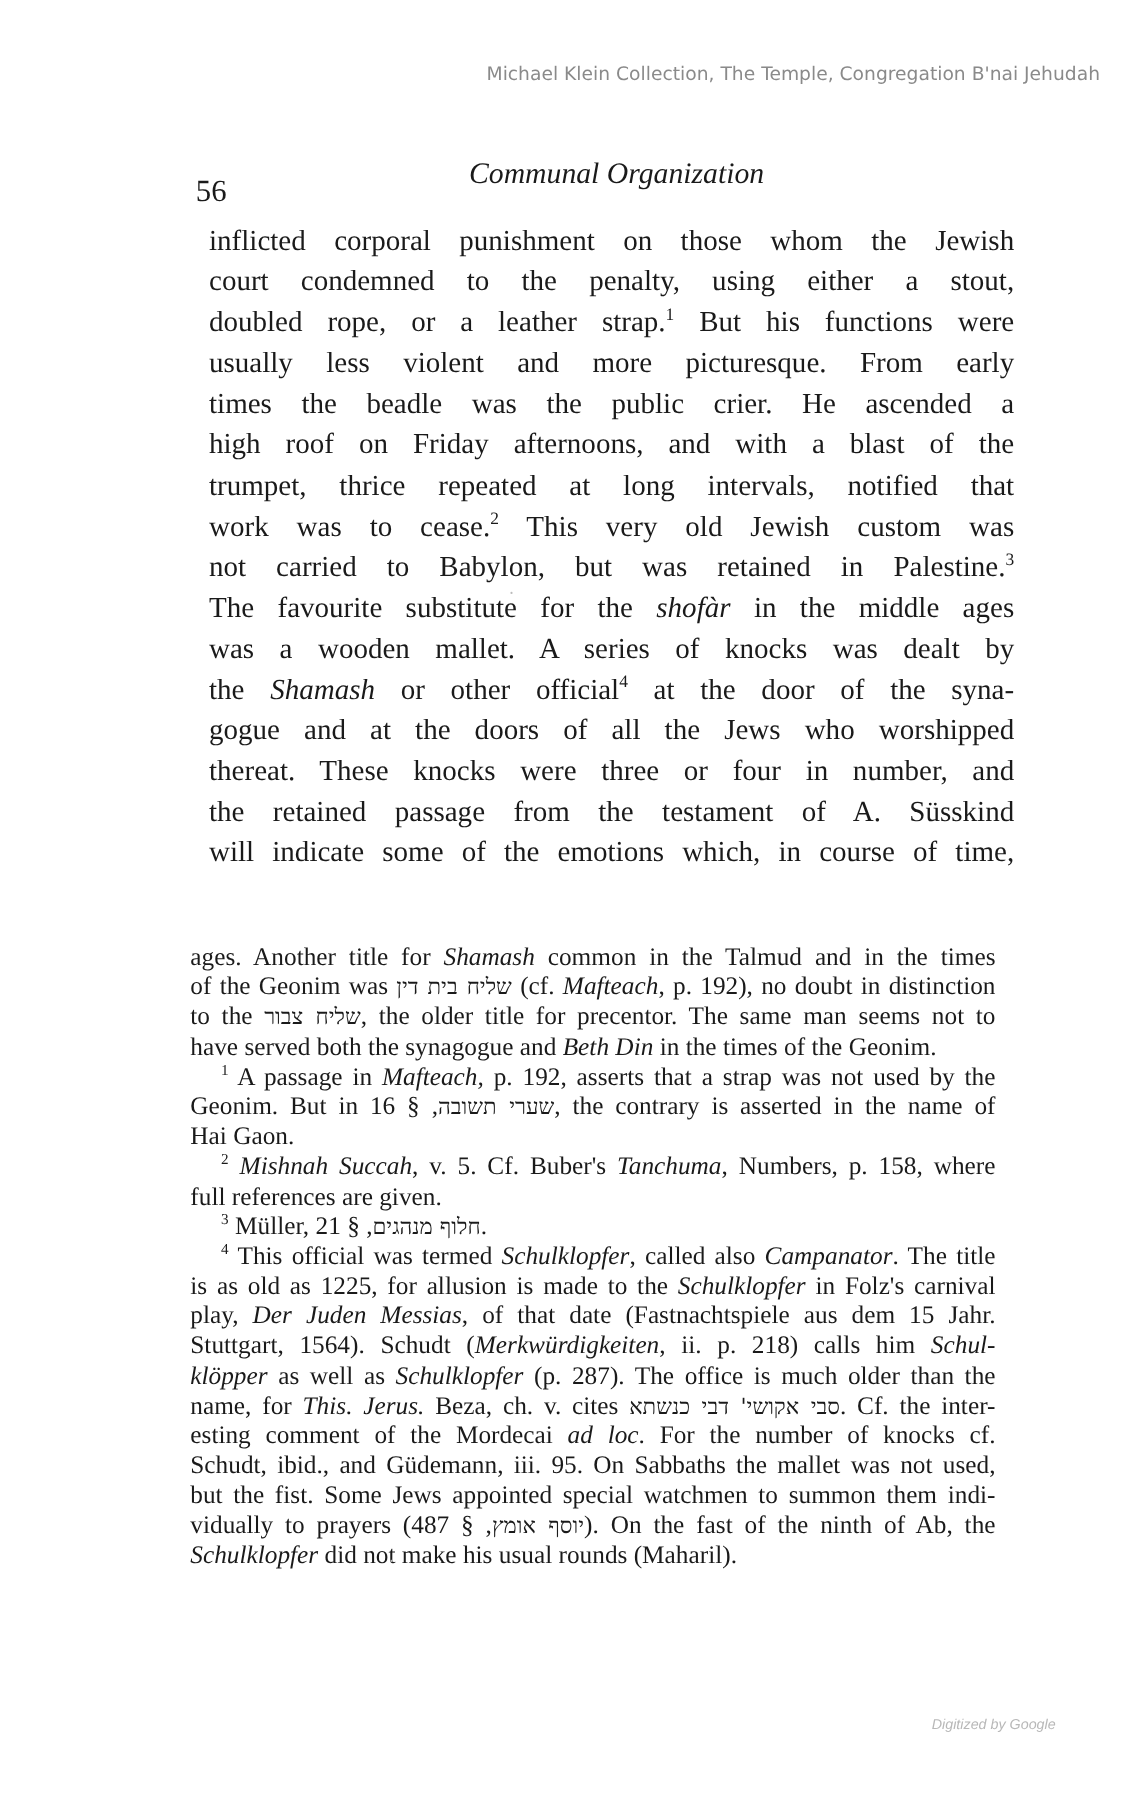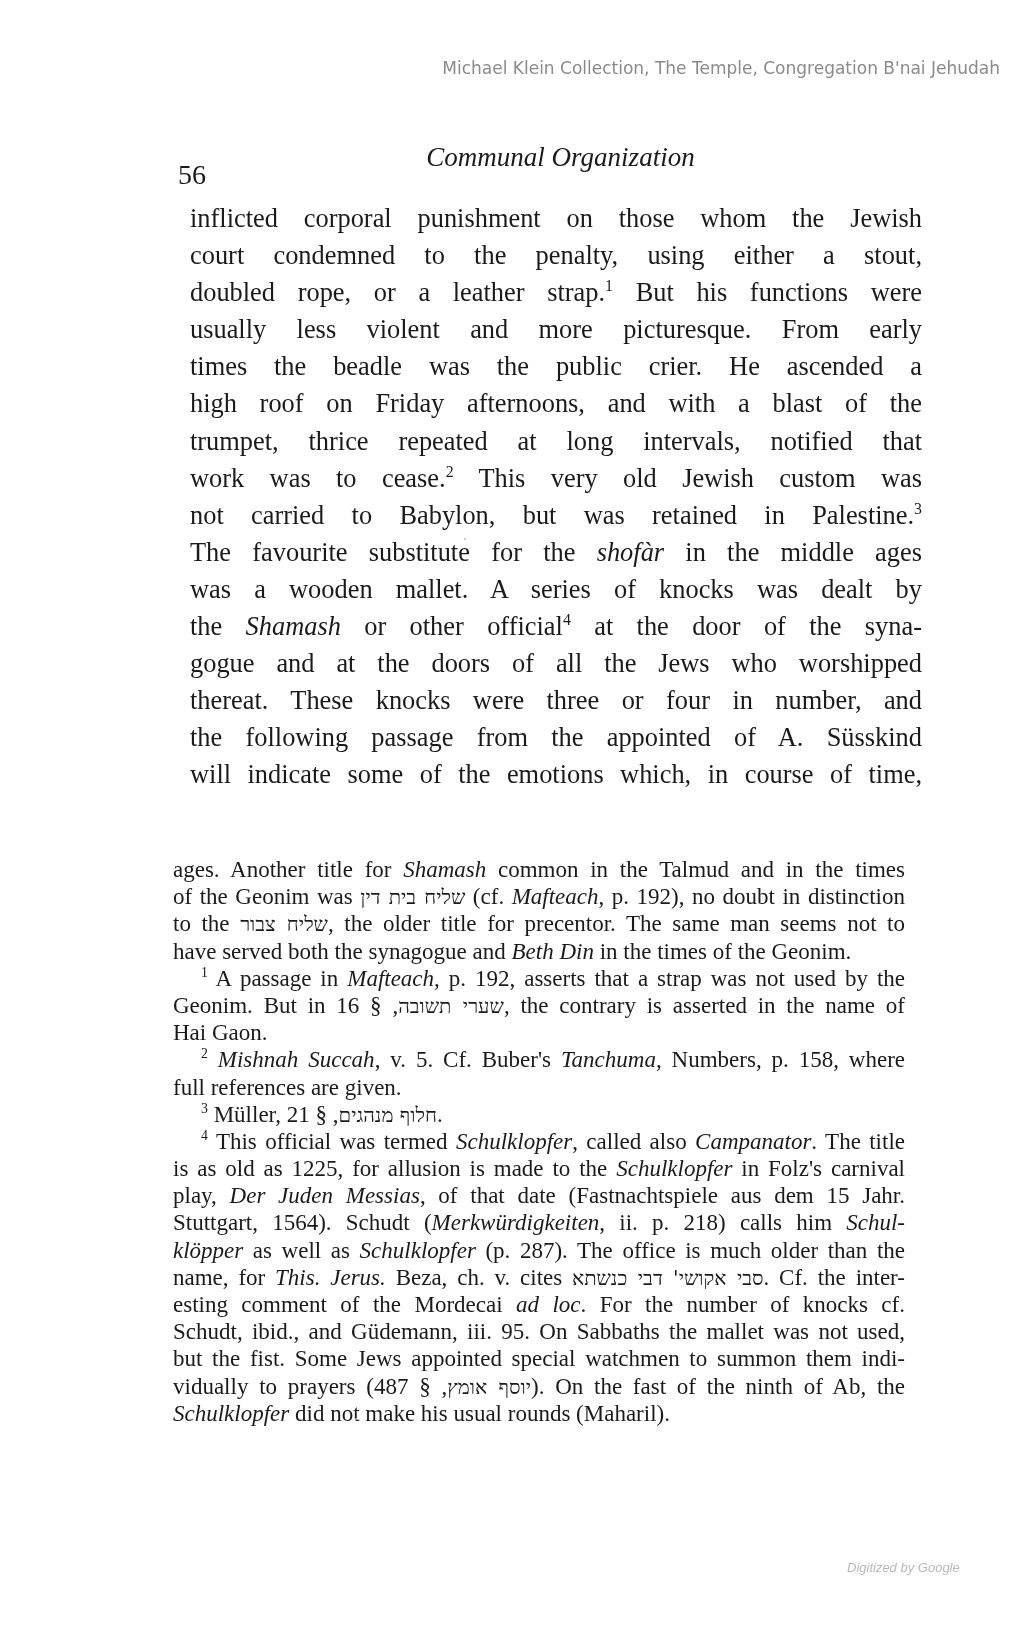--- a/index.html
+++ b/index.html
@@ -38,21 +38,21 @@
     <span class="line"><span>times the beadle was the public crier.  He ascended a</span></span>
     <span class="line"><span>high roof on Friday afternoons, and with a blast of the</span></span>
     <span class="line"><span>trumpet, thrice repeated at long intervals, notified that</span></span>
     <span class="line"><span>work was to cease.</span><sup>2</sup><span>  This very old Jewish custom was</span></span>
     <span class="line"><span>not carried to Babylon, but was retained in Palestine.</span><sup>3</sup></span>
     <span class="line"><span>The favourite substitute for the </span><i>shofàr</i><span> in the middle ages</span></span>
     <span class="line"><span>was a wooden mallet.  A series of knocks was dealt by</span></span>
     <span class="line"><span>the </span><i>Shamash</i><span> or other official</span><sup>4</sup><span> at the door of the syna-</span></span>
     <span class="line"><span>gogue and at the doors of all the Jews who worshipped</span></span>
     <span class="line"><span>thereat.  These knocks were three or four in number, and</span></span>
-    <span class="line"><span>the following passage from the appointed of A. Süsskind</span></span>
+    <span class="line"><span>the retained passage from the testament of A. Süsskind</span></span>
     <span class="line"><span>will indicate some of the emotions which, in course of time,</span></span>
   </div>
 
 <div class="footnotes" id="footnotes">
     <span class="fn-line"><span>ages.  Another title for </span><i>Shamash</i><span> common in the Talmud and in the times</span></span>
     <span class="fn-line"><span>of the Geonim was </span><span class="heb">שליח בית דין</span><span> (cf. </span><i>Mafteach</i><span>, p. 192), no doubt in distinction</span></span>
     <span class="fn-line"><span>to the </span><span class="heb">שליח צבור</span><span>, the older title for precentor.  The same man seems not to</span></span>
     <span class="fn-line short"><span>have served both the synagogue and </span><i>Beth Din</i><span> in the times of the Geonim.</span></span>
     <span class="fn-line indent"><sup>1</sup><span> A passage in </span><i>Mafteach,</i><span> p. 192, asserts that a strap was not used by the</span></span>
     <span class="fn-line"><span>Geonim.  But in </span><span class="heb">שערי תשובה</span><span>, § 16, the contrary is asserted in the name of</span></span>

